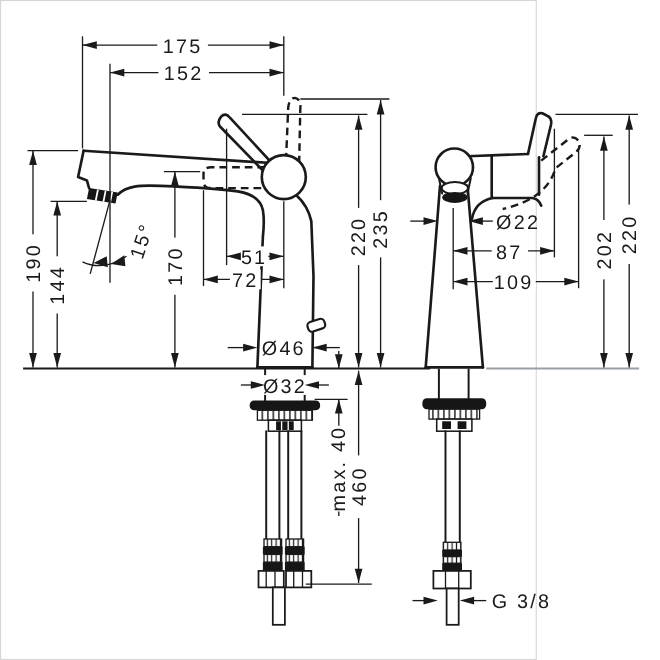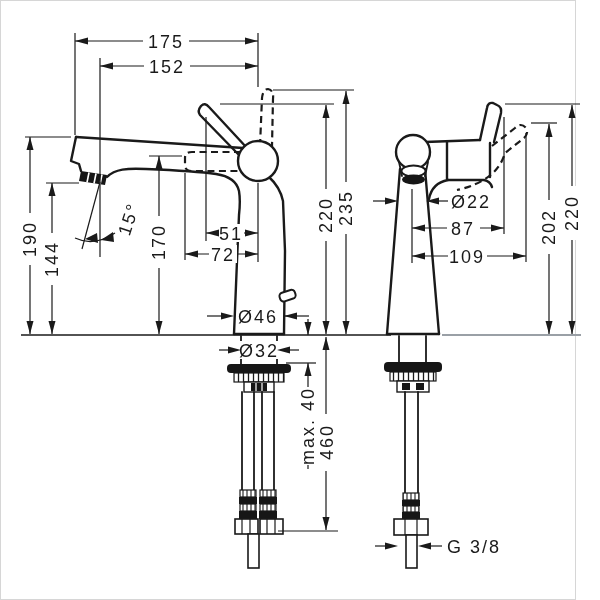--- a/index.html
+++ b/index.html
@@ -1,17 +1,17 @@
 <!DOCTYPE html>
 <html><head>
 <meta charset="utf-8">
 <style>
   html,body{margin:0;padding:0;background:#fff;}
   #frame{
-    width:576px;height:600px;position:relative;background:#ffffff;
+    width:488px;height:600px;position:relative;background:#ffffff;
     box-sizing:border-box;border:1px solid #d6d6d6;
     font-family:"Liberation Sans", sans-serif;
   }
   svg{display:block;}
   .outline{fill:none;stroke:#1a1a1a;stroke-width:2.4;stroke-linecap:round;stroke-linejoin:round;}
   .outline-thin{fill:none;stroke:#1a1a1a;stroke-width:1.8;stroke-linecap:round;stroke-linejoin:round;}
   .dashed{fill:none;stroke:#1a1a1a;stroke-width:2.2;stroke-dasharray:7 4.5;stroke-linecap:butt;stroke-linejoin:round;}
   .dim{fill:none;stroke:#1a1a1a;stroke-width:1.2;}
   .arrow{fill:#1a1a1a;stroke:none;}
   .dimtext{fill:#1a1a1a;font-size:18px;letter-spacing:2px;text-anchor:middle;dominant-baseline:central;}

